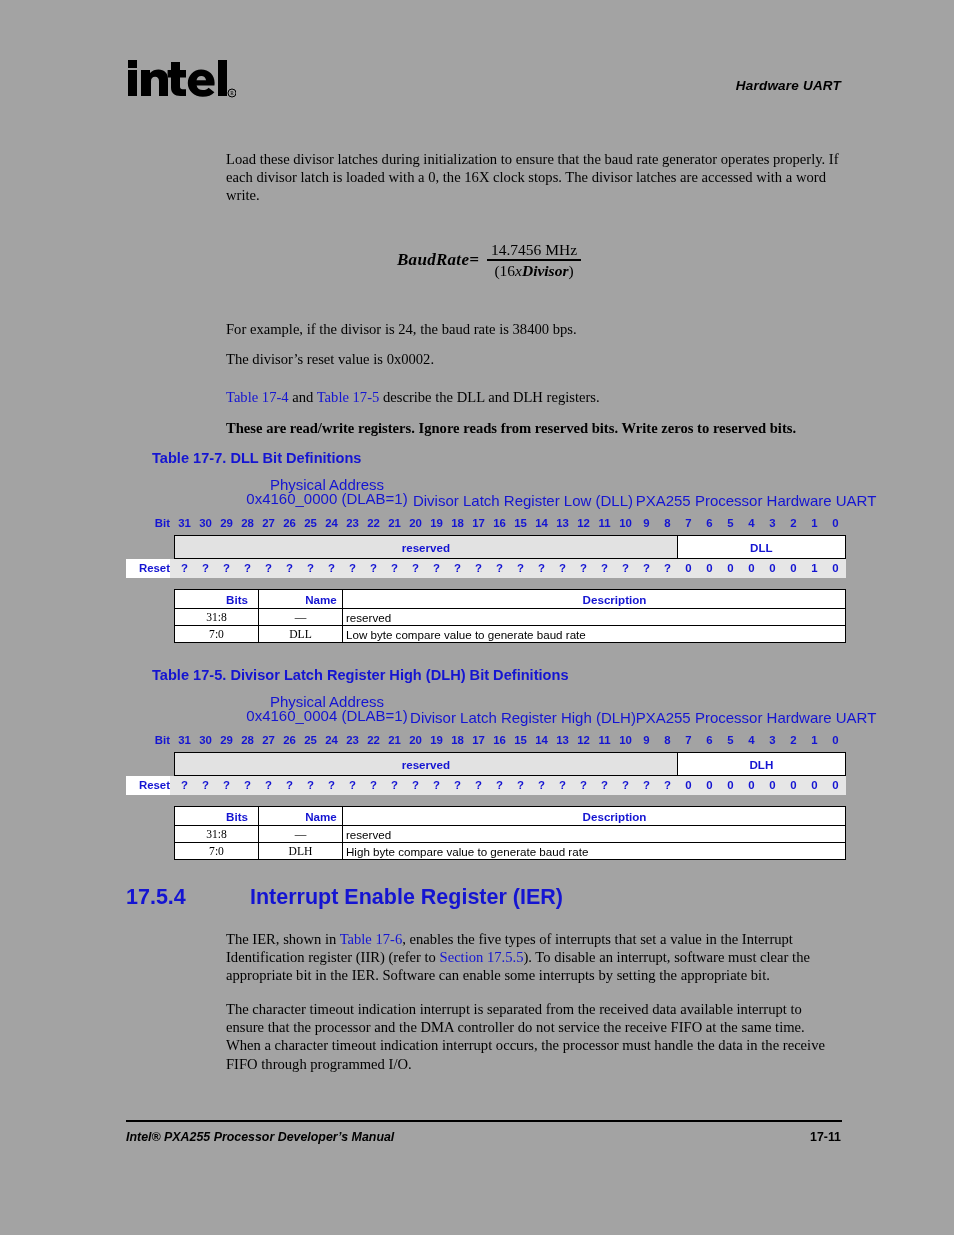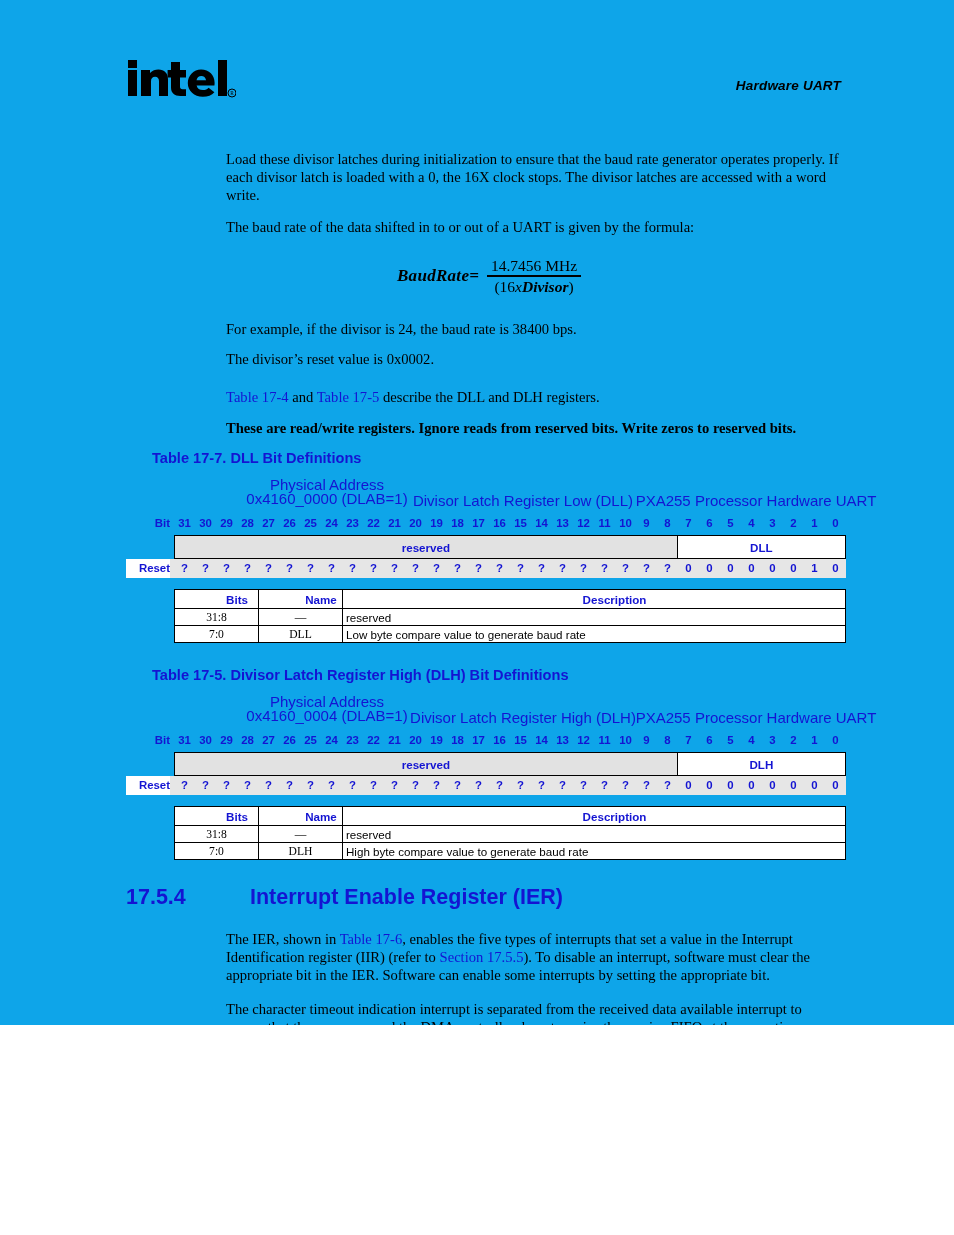--- a/index.html
+++ b/index.html
@@ -3,22 +3,22 @@
 <meta charset="utf-8">
 <style>
   html, body {
     margin: 0;
     padding: 0;
     background: #ffffff;
   }
   .page {
     position: relative;
     width: 954px;
-    height: 1025px;
-    background: #0ea5e9;
+    height: 1235px;
+    background: #a3a3a3;
     font-family: "Liberation Serif", "DejaVu Serif", serif;
     color: #000000;
     overflow: hidden;
   }
 
   
   .logo {
     position: absolute;
     left: 126px;
     top: 56px;
@@ -56,21 +56,21 @@
   }
   a.xref, .xref {
     color: #1414d2;
     text-decoration: none;
   }
 
   
   .formula {
     position: absolute;
     left: 226px;
-    top: 252px;
+    top: 236px;
     width: 616px;
     height: 48px;
   }
   .formula-inner {
     display: flex;
     align-items: center;
     justify-content: center;
     height: 48px;
     padding-right: 90px;
   }
@@ -320,23 +320,20 @@
       <text x="106" y="39.4" font-family="'Liberation Serif', serif" font-size="5.4" text-anchor="middle" fill="#000000">R</text>
     </svg>
   </div>
 
   <div class="doc-header">Hardware UART</div>
 
   <div class="body-col" style="top:150px;">
     <p class="para">Load these divisor latches during initialization to ensure that the baud rate generator operates properly. If each divisor latch is loaded with a 0, the 16X clock stops. The divisor latches are accessed with a word write.</p>
   </div>
 
-  <div class="body-col" style="top:218px;">
-    <p class="para">The baud rate of the data shifted in to or out of a UART is given by the formula:</p>
-  </div>
 
   <div class="formula">
     <div class="formula-inner">
       <span class="baud-lhs">BaudRate</span>
       <span class="eqsign">=</span>
       <span class="frac">
         <span class="num">14.7456 MHz</span>
         <span class="bar"></span>
         <span class="den"><span>(</span><span>16</span><span class="ital">x</span><span class="boldital">Divisor</span><span>)</span></span>
       </span>

